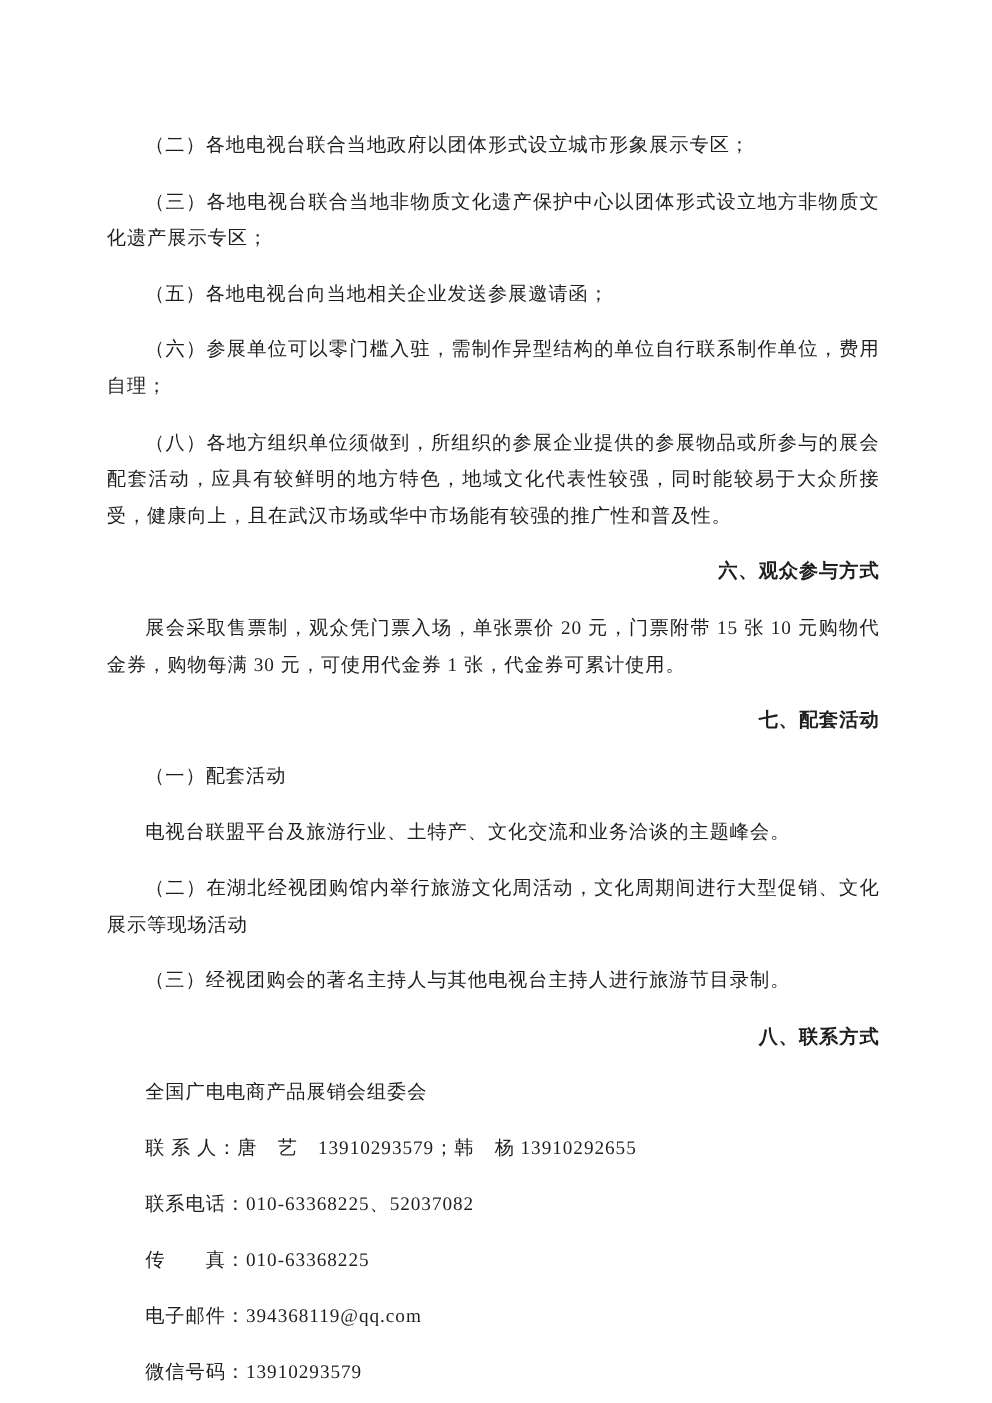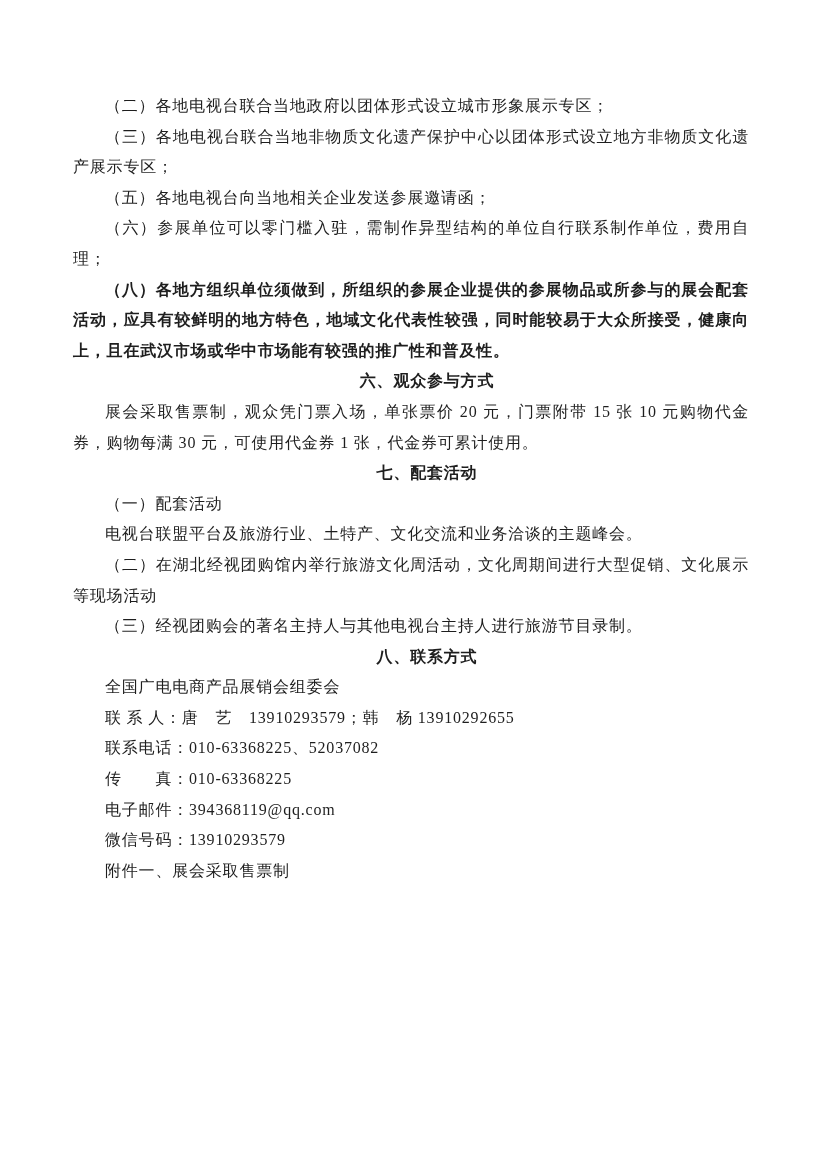--- a/index.html
+++ b/index.html
@@ -14,37 +14,37 @@
     background: #ffffff;
     overflow: hidden;
   }
   .content {
     position: absolute;
     left: 73px;
     top: 91px;
     width: 676px;
   }
   .para {
-    margin: 0;
+    margin: 16px;
     font-family: "Liberation Serif", "DejaVu Serif", serif;
     font-size: 16px;
     line-height: 30.6px;
     letter-spacing: 0.8px;
     color: #1e1e1e;
     text-align: justify;
     text-indent: 2em;
   }
   .para.heading {
     font-family: "Liberation Sans", "DejaVu Sans", sans-serif;
     font-weight: 700;
-    text-align: center;
+    text-align: right;
   }
   .para.bold-para {
     font-family: "Liberation Sans", "DejaVu Sans", sans-serif;
-    font-weight: 700;
+    font-weight: 400;
   }
 </style>
 </head>
 <body>
 
 <div class="page">
   <div class="content">
 
     <p class="para">（二）各地电视台联合当地政府以团体形式设立城市形象展示专区；</p>
     <p class="para">（三）各地电视台联合当地非物质文化遗产保护中心以团体形式设立地方非物质文化遗产展示专区；</p>

